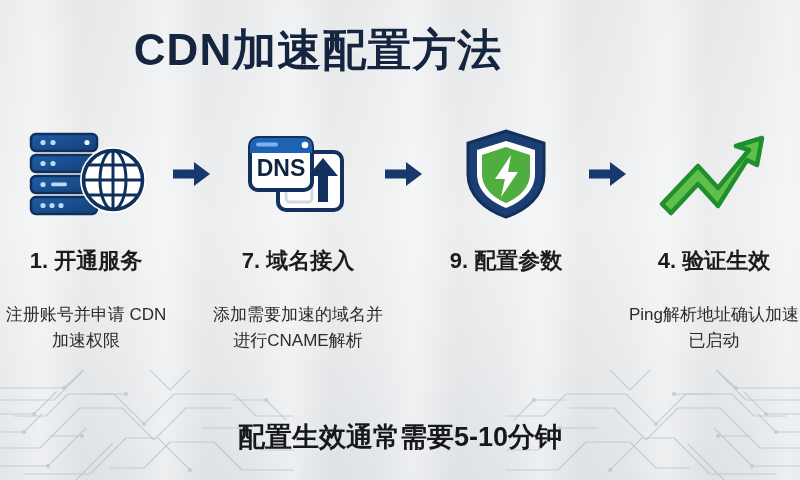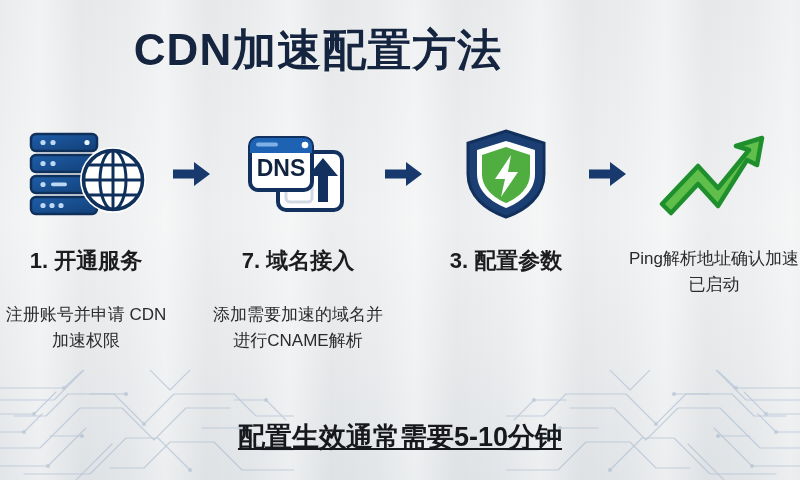--- a/index.html
+++ b/index.html
@@ -117,21 +117,20 @@
     position: absolute;
     top: 420px;
     left: 0;
     width: 800px;
     text-align: center;
     font-size: 27px;
     line-height: 34px;
     font-weight: bold;
     color: #16181c;
     z-index: 6;
-    text-decoration: underline;
   }
 </style>
 </head>
 <body>
 
 <div id="poster">
 
   <svg class="circuit left" viewBox="0 0 300 110" xmlns="http://www.w3.org/2000/svg">
     <g fill="none" stroke="#9fb4cc" stroke-width="1.1" stroke-linecap="round" stroke-linejoin="round">
       <path d="M-10 18 H70 L104 -14"></path>
@@ -283,35 +282,36 @@
 
           <path d="M44 3 L82 15 V46 C82 68 64 82 44 89 C24 82 6 68 6 46 V15 Z" fill="#1b3e73" stroke="#12305c" stroke-width="3"></path>
 
           <path d="M44 13 L73 22 V46 C73 63 59 74 44 80 C29 74 15 63 15 46 V22 Z" fill="#ffffff"></path>
 
           <path d="M44 19 L68 27 V46 C68 60 56 70 44 75 C32 70 20 60 20 46 V27 Z" fill="#4fae3f"></path>
 
           <path d="M49 27 L33 51 H43 L39 69 L56 44 H46 Z" fill="#ffffff"></path>
         </svg>
       </div>
-      <div class="step-label">3. 配置参数</div>
+      <div class="step-label">9. 配置参数</div>
     </div>
 
     <div class="arrow">
       <svg width="38" height="26" viewBox="0 0 38 26" xmlns="http://www.w3.org/2000/svg">
         <path d="M0 8.5 H21 V1 L37 13 L21 25 V17.5 H0 Z" fill="#17396e"></path>
       </svg>
     </div>
 
     <div class="step">
       <div class="icon-box">
         <svg width="120" height="92" viewBox="0 0 120 92" xmlns="http://www.w3.org/2000/svg">
           <path d="M8 76 L44 38 L64 60 L95 22 L82 18 L108 10 L103 37 L93 32 L64 78 L44 56 L17 85 Z" fill="#5fbf4a" stroke="#1f8f2e" stroke-width="4.5" stroke-linejoin="round"></path>
         </svg>
       </div>
+      <div class="step-label">4. 验证生效</div>
       <div class="step-desc">Ping解析地址确认加速已启动</div>
     </div>
 
   </div>
 
   <div class="footer">配置生效通常需要5-10分钟</div>
 
 </div>
 
 </body></html>

